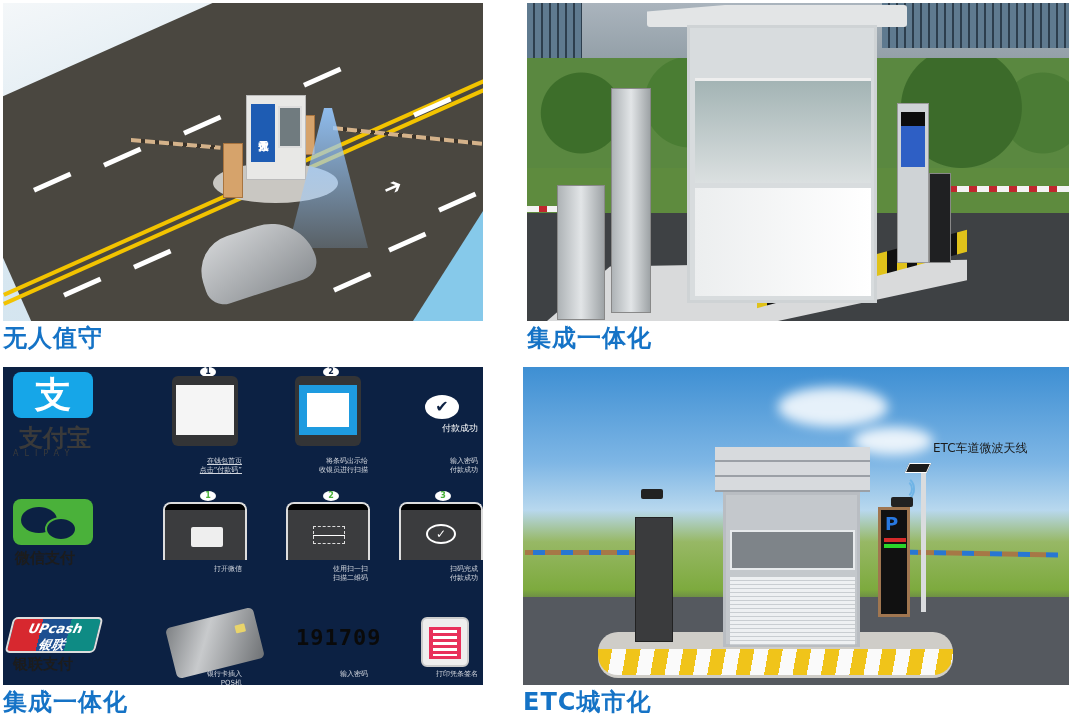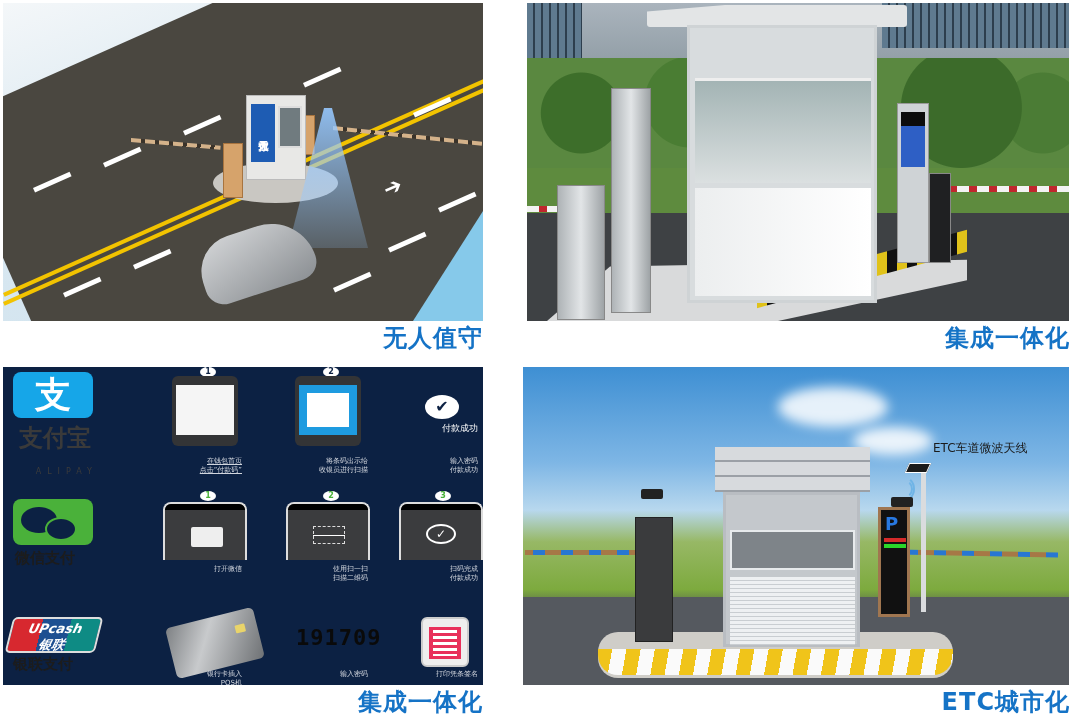--- a/index.html
+++ b/index.html
@@ -1,18 +1,18 @@
 <!DOCTYPE html>
 <html><head>
 <meta charset="utf-8">
 <style>
   * { box-sizing: border-box; margin: 0; padding: 0; }
   body { width: 1069px; height: 717px; background: #ffffff; position: relative; overflow: hidden; font-family: "DejaVu Sans", sans-serif; }
   .panel { position: absolute; overflow: hidden; }
-  .caption { position: absolute; text-align: right; font-family: "DejaVu Sans", sans-serif; font-weight: bold; font-size: 24px; color: #1573c6; letter-spacing: 1px; }
+  .caption { position: absolute; text-align: left; font-family: "DejaVu Sans", sans-serif; font-weight: bold; font-size: 24px; color: #1573c6; letter-spacing: 1px; }
 
   
   #p1 { left: 3px; top: 3px; width: 480px; height: 318px; background: linear-gradient(160deg, #f4f7f9 0%, #d9e8f1 40%, #cfe2ee 100%); }
   #p1 .road2 { position: absolute; left: -60px; top: 120px; width: 720px; height: 420px; background: #4a4740; transform: rotate(-24deg); transform-origin: 0 0; }
   #p1 .blue-corner { position: absolute; right: 0; bottom: 0; width: 70px; height: 110px; background: #86c9ea; clip-path: polygon(100% 0, 100% 100%, 0 100%); }
   .ylw { position: absolute; height: 4px; background: #f2c300; transform-origin: 0 0; }
   .wht { position: absolute; height: 5px; background: #ffffff; transform-origin: 0 0; }
   #p1 .platform { position: absolute; left: 210px; top: 160px; width: 125px; height: 40px; border-radius: 50%; background: #c9c7c2; }
   #p1 .booth { position: absolute; left: 243px; top: 92px; width: 60px; height: 85px; background: #e8e8e6; border: 1px solid #bbb; }
   #p1 .booth-sign { position: absolute; left: 4px; top: 8px; width: 24px; height: 58px; background: #1e5cb3; color: #fff; font-size: 10px; font-weight: bold; writing-mode: vertical-rl; text-align: center; line-height: 24px; }
@@ -37,21 +37,21 @@
   #p2 .panel-low { position: absolute; left: 5px; top: 160px; width: 176px; height: 108px; background: linear-gradient(90deg, #eceeef, #ffffff); }
   #p2 .cabinet { position: absolute; background: linear-gradient(90deg, #aeb3b6, #e2e5e7, #9ea3a6); border: 1px solid #888; }
   #p2 .kiosk { position: absolute; left: 370px; top: 100px; width: 32px; height: 160px; background: #cfd3d6; border: 1px solid #999; }
   #p2 .kiosk-screen { position: absolute; left: 3px; top: 8px; width: 24px; height: 55px; background: linear-gradient(180deg, #0c0c0c 0 25%, #2e5fc5 25% 100%); }
   #p2 .gate-bar { position: absolute; height: 6px; background: repeating-linear-gradient(90deg, #f3f3f3 0 12px, #c0272d 12px 20px); }
 
   
   #p3 { left: 3px; top: 367px; width: 480px; height: 318px; background: #0c2143; }
   .logo-alipay { position: absolute; left: 10px; top: 5px; width: 80px; height: 46px; background: #16a6e8; border-radius: 8px; color: #fff; font-size: 36px; font-weight: bold; text-align: center; line-height: 46px; }
   .logo-alipay-text { position: absolute; left: 7px; top: 55px; width: 90px; color: #3a3a3a; font-size: 24px; font-weight: bold; text-align: center; }
-  .logo-alipay-sub { position: absolute; left: 10px; top: 100px; width: 85px; color: #3b3b3b; font-size: 8px; letter-spacing: 6px; text-align: right; }
+  .logo-alipay-sub { position: absolute; left: 10px; top: 82px; width: 85px; color: #3b3b3b; font-size: 8px; letter-spacing: 6px; text-align: left; }
   .logo-wechat { position: absolute; left: 10px; top: 132px; width: 80px; height: 46px; background: #4ab13a; border-radius: 8px; }
   .logo-wechat .bub1 { position: absolute; left: 8px; top: 8px; width: 36px; height: 26px; background: #0c2143; border-radius: 50%; }
   .logo-wechat .bub2 { position: absolute; left: 32px; top: 18px; width: 32px; height: 24px; background: #0c2143; border-radius: 50%; border: 2px solid #4ab13a; }
   .logo-wechat-text { position: absolute; left: 12px; top: 182px; color: #1c1c1c; font-size: 15px; font-weight: bold; }
   .logo-up { position: absolute; left: 6px; top: 250px; width: 90px; height: 36px; border-radius: 5px; border: 2px solid #ddd; background: linear-gradient(90deg, #d7282f 0 33%, #1d4f91 33% 66%, #0e8b84 66%); transform: skewX(-14deg); color: #fff; font-size: 13px; font-weight: bold; font-style: italic; text-align: center; line-height: 16px; padding-top: 2px; }
   .logo-up-text { position: absolute; left: 10px; top: 288px; color: #1c1c1c; font-size: 15px; font-weight: bold; }
   .phone { position: absolute; width: 66px; height: 70px; background: #333436; border-radius: 6px; }
   .phone .scr { position: absolute; left: 4px; top: 9px; width: 58px; height: 50px; background: #f5f5f5; }
   .phone .scr.blue { background: #1e9be0; }
   .phone .inner { position: absolute; left: 8px; top: 8px; width: 42px; height: 34px; background: #fff; }

